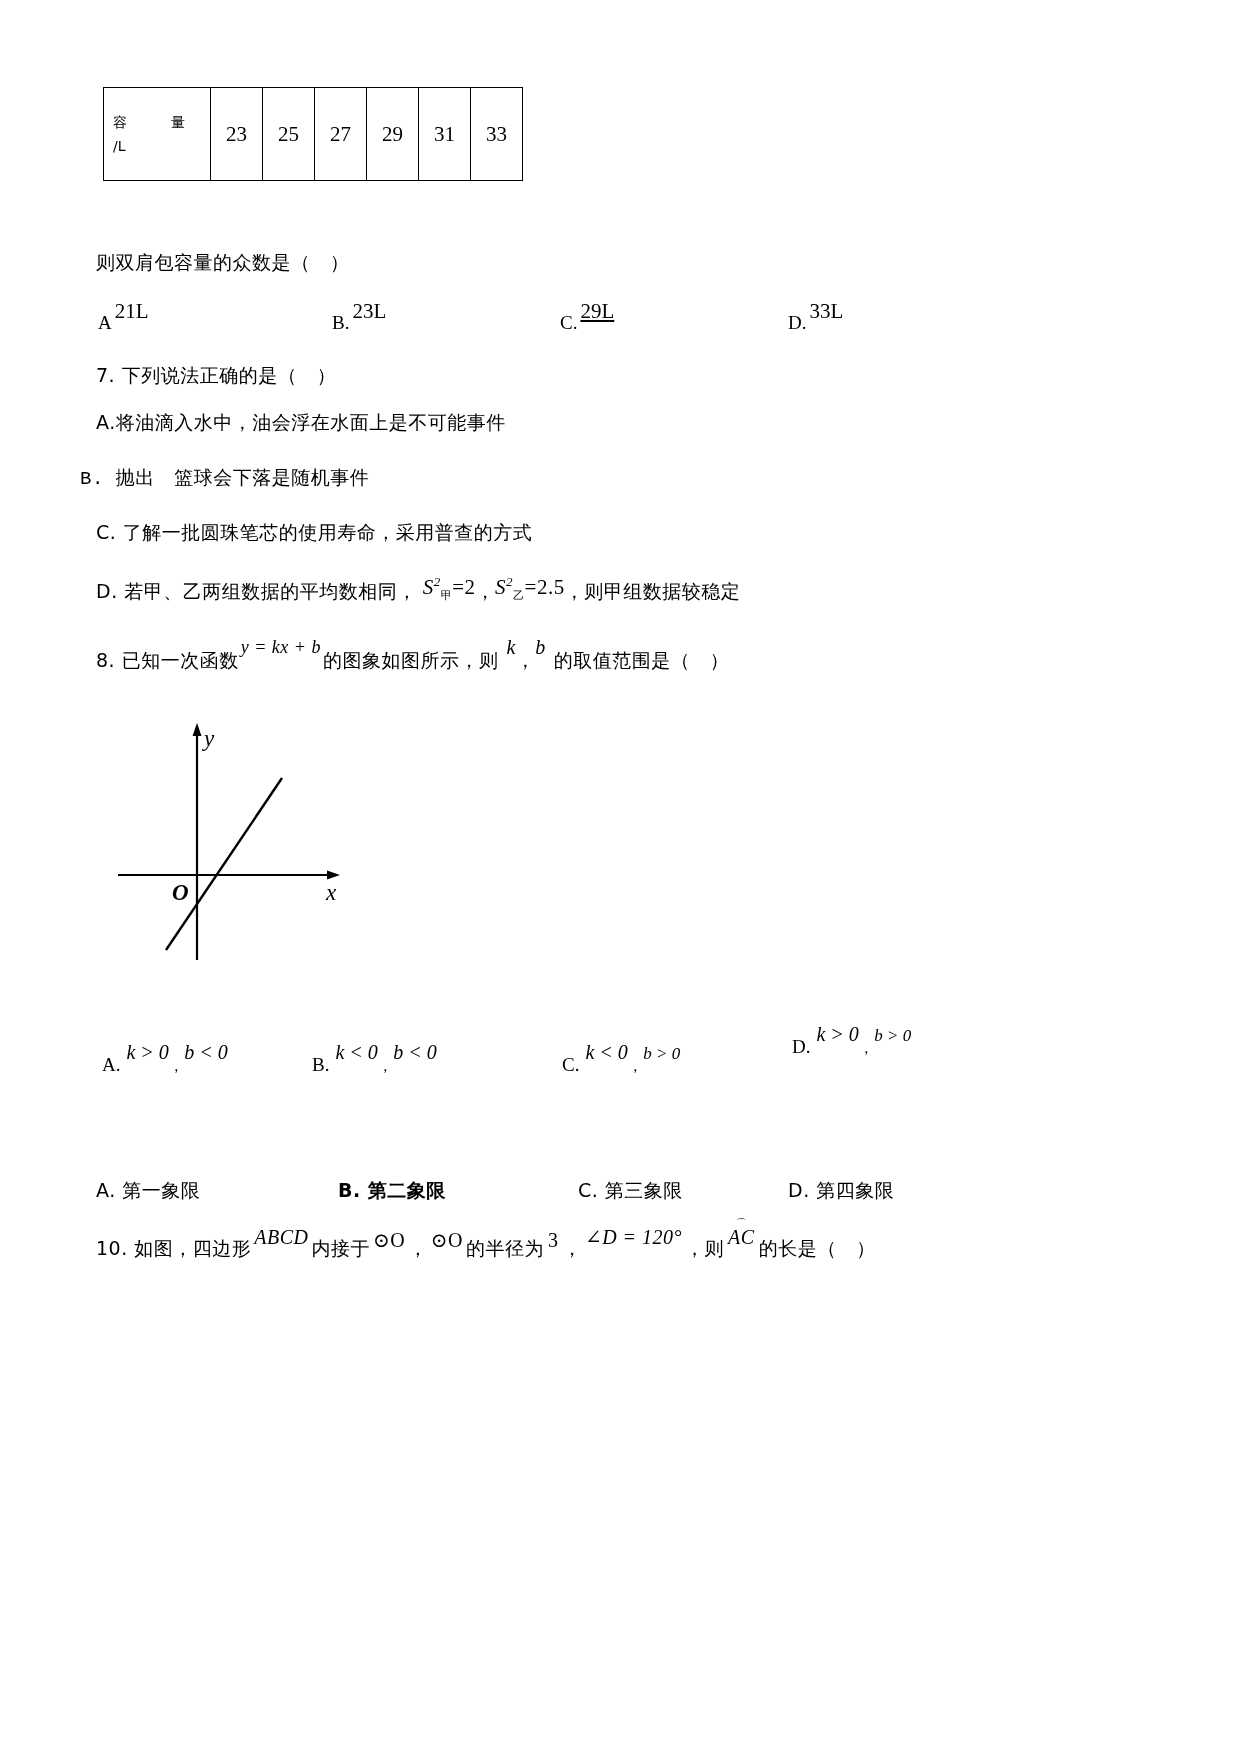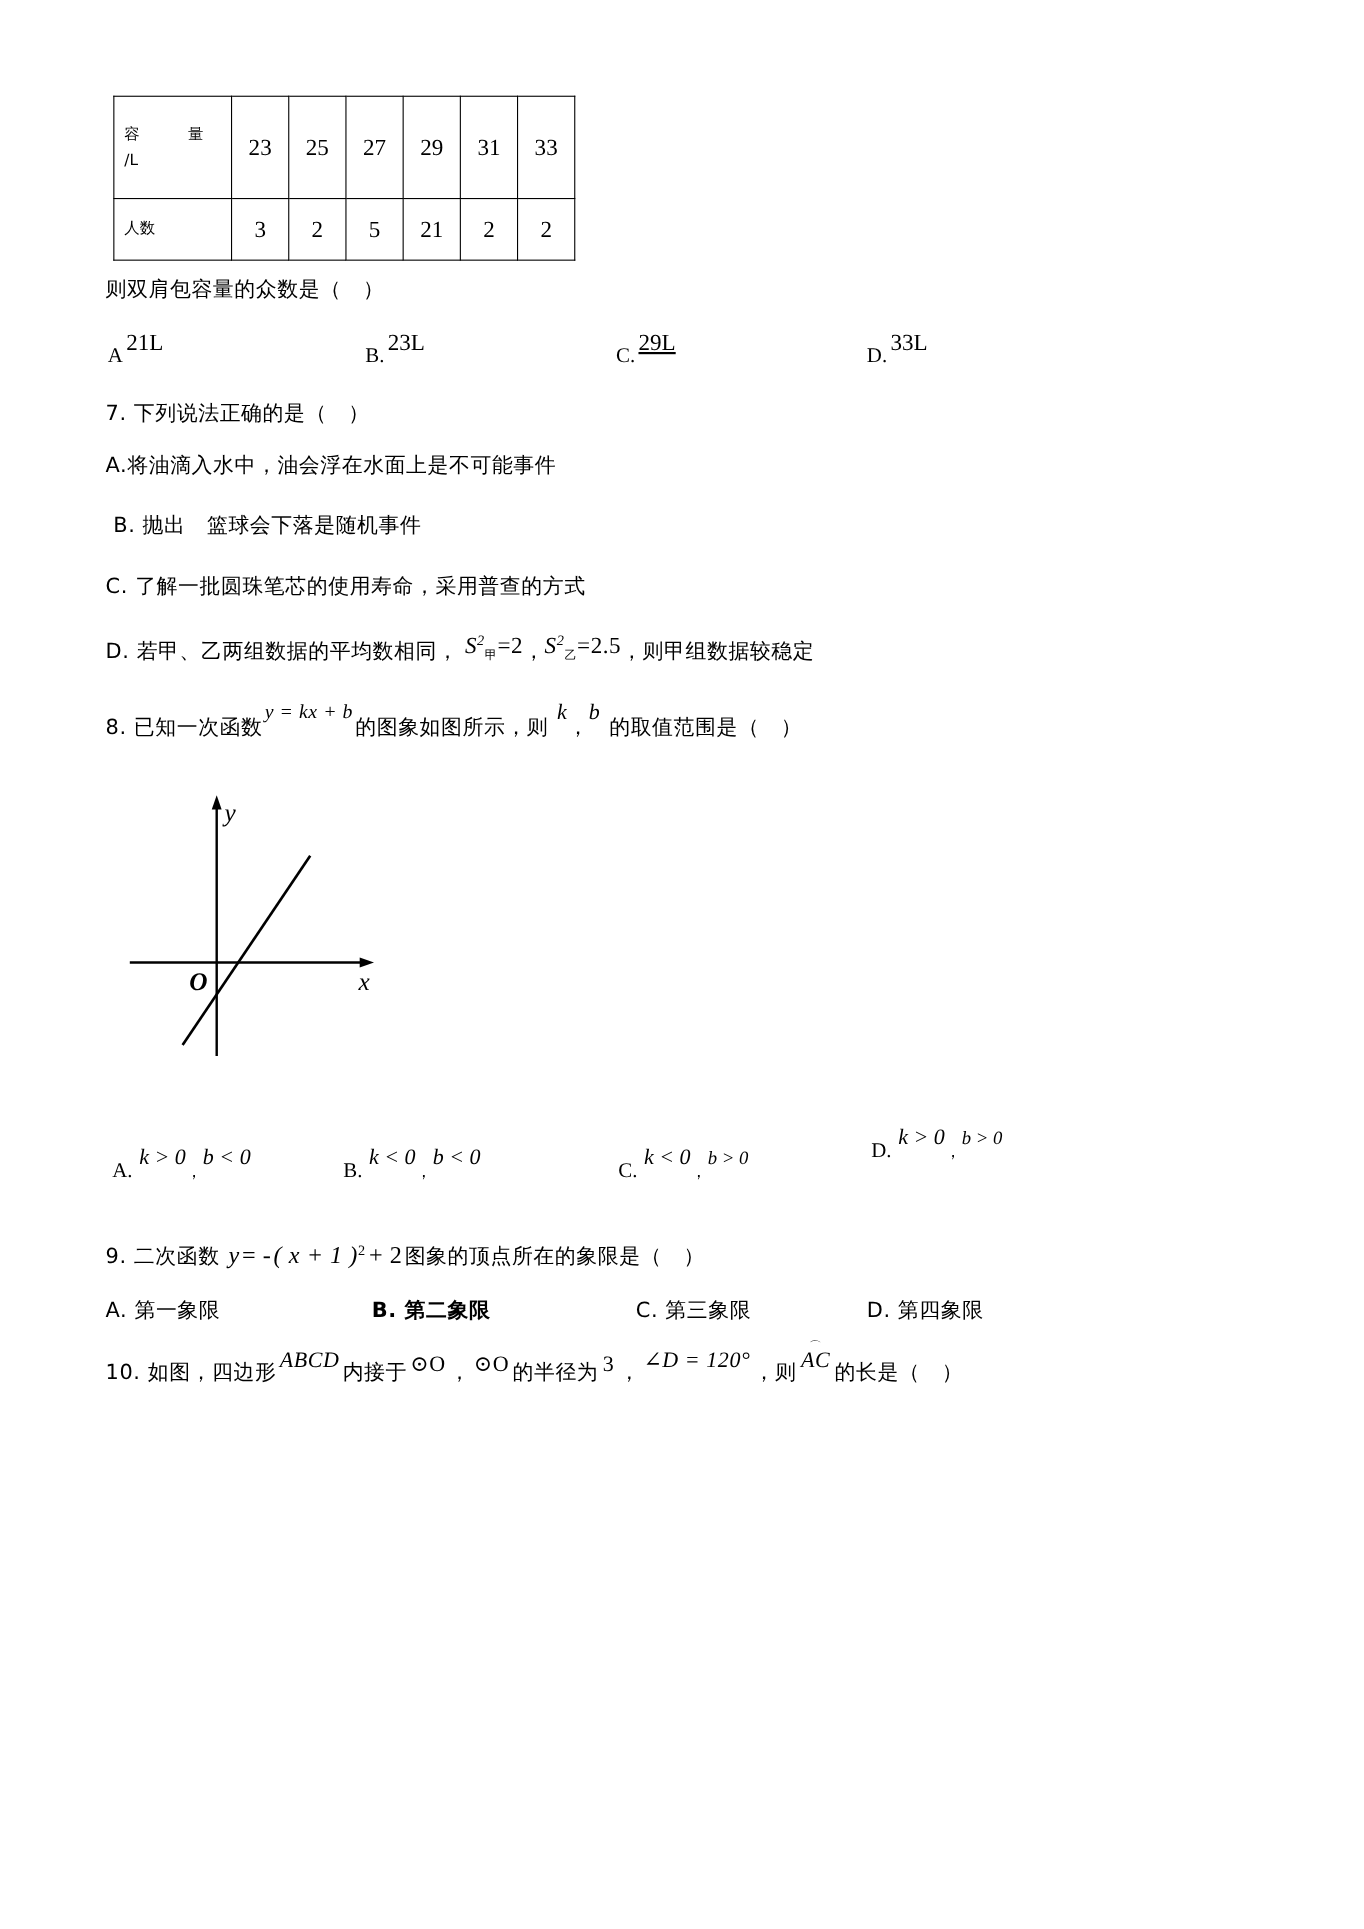--- a/index.html
+++ b/index.html
@@ -120,29 +120,20 @@
         <span class="spread">容 量</span>
         <span class="second">/L</span>
       </td>
       <td class="v">23</td>
       <td class="v">25</td>
       <td class="v">27</td>
       <td class="v">29</td>
       <td class="v">31</td>
       <td class="v">33</td>
     </tr>
-    <tr class="r-body">
-      <td class="label">人数</td>
-      <td class="v">3</td>
-      <td class="v">2</td>
-      <td class="v">5</td>
-      <td class="v">21</td>
-      <td class="v">2</td>
-      <td class="v">2</td>
-    </tr>
   </tbody>
     </table>
 
   <div class="blk cn" style="left:96px; top:250px;">则双肩包容量的众数是（　）</div>
 
   <div class="blk" style="left:98px; top:310px;">
     <span class="opt-label">A</span><span class="opt-val" style="position:relative; top:-11px; left:3px;">21L</span>
   </div>
   <div class="blk" style="left:332px; top:310px;">
     <span class="opt-label">B.</span><span class="opt-val" style="position:relative; top:-11px; left:3px;">23L</span>
@@ -151,21 +142,21 @@
     <span class="opt-label">C.</span><span class="opt-val" style="position:relative; top:-11px; left:3px;text-decoration:underline;">29L</span>
   </div>
   <div class="blk" style="left:788px; top:310px;">
     <span class="opt-label">D.</span><span class="opt-val" style="position:relative; top:-11px; left:3px;">33L</span>
   </div>
 
   <div class="blk cn" style="left:96px; top:363px;">7. 下列说法正确的是（　）</div>
 
   <div class="blk cn" style="left:96px; top:410px;">A.将油滴入水中，油会浮在水面上是不可能事件</div>
 
-  <div class="blk cn" style="left:103px; top:465px;">B. 抛出　篮球会下落是随机事件</div>
+  <div class="blk cn" style="left:80px; top:465px;font-family:Liberation Mono, monospace;">B. 抛出　篮球会下落是随机事件</div>
 
   <div class="blk cn" style="left:96px; top:520px;">C. 了解一批圆珠笔芯的使用寿命，采用普查的方式</div>
 
   <div class="blk cn" style="left:96px; top:578px;">
     <span>D. 若甲、乙两组数据的平均数相同，</span><span class="it" style="font-size:21px; position:relative; top:-4px; margin-left:6px;"><span>S</span><sup class="sm">2</sup><sub class="sm cn" style="font-style:normal; font-size:11px;">甲</sub></span><span class="ser" style="font-size:21px; position:relative; top:-4px;">=2</span><span>，</span><span class="it" style="font-size:21px; position:relative; top:-4px;"><span>S</span><sup class="sm">2</sup><sub class="sm cn" style="font-style:normal; font-size:11px;">乙</sub></span><span class="ser" style="font-size:21px; position:relative; top:-4px;">=2.5</span><span>，则甲组数据较稳定</span>
   </div>
 
   <div class="blk cn" style="left:96px; top:648px;">
     <span>8. 已知一次函数</span><span class="it" style="font-size:18px; position:relative; top:-14px; margin:0 2px;">y = kx + b</span><span>的图象如图所示，则</span><span class="it" style="font-size:20px; position:relative; top:-13px; margin-left:8px;">k</span><span>，</span><span class="it" style="font-size:20px; position:relative; top:-13px; margin-right:8px;">b</span><span>的取值范围是（　）</span>
   </div>
@@ -191,23 +182,20 @@
   <div class="blk" style="left:312px; top:1053px;">
     <span class="opt-label">B.</span><span class="it" style="font-size:20px; position:relative; top:-12px; margin-left:6px;">k &lt; 0</span><span class="cn" style="font-size:15px;">，</span><span class="it" style="font-size:20px; position:relative; top:-12px;">b &lt; 0</span>
   </div>
   <div class="blk" style="left:562px; top:1053px;">
     <span class="opt-label">C.</span><span class="it" style="font-size:20px; position:relative; top:-12px; margin-left:6px;">k &lt; 0</span><span class="cn" style="font-size:15px;">，</span><span class="it" style="font-size:17px; position:relative; top:-12px;">b &gt; 0</span>
   </div>
   <div class="blk" style="left:792px; top:1035px;">
     <span class="opt-label">D.</span><span class="it" style="font-size:20px; position:relative; top:-12px; margin-left:6px;">k &gt; 0</span><span class="cn" style="font-size:15px;">，</span><span class="it" style="font-size:17px; position:relative; top:-12px;">b &gt; 0</span>
   </div>
 
-  <div class="blk cn" style="left:96px; top:1128px;">
-    <span>9. 二次函数</span><span class="it ser" style="font-size:22px; margin-left:8px;">y</span><span class="ser" style="font-size:22px; margin:0 2px;">= -</span><span class="it ser" style="font-size:22px;">( x + 1 )</span><sup class="ser" style="font-size:13px;">2</sup><span class="ser" style="font-size:22px; margin:0 2px 0 3px;">+ 2</span><span>图象的顶点所在的象限是（　）</span>
-  </div>
 
   <div class="blk cn" style="left:96px; top:1178px;">A. 第一象限</div>
   <div class="blk cn" style="left:338px; top:1178px;font-weight:bold;">B. 第二象限</div>
   <div class="blk cn" style="left:578px; top:1178px;">C. 第三象限</div>
   <div class="blk cn" style="left:788px; top:1178px;">D. 第四象限</div>
 
   <div class="blk cn" style="left:96px; top:1232px;">
     <span>10. 如图，四边形</span><span class="it ser" style="font-size:20px; position:relative; top:-11px; margin:0 3px;">ABCD</span><span>内接于</span><span class="ser" style="font-size:20px; position:relative; top:-8px; margin:0 3px;">⊙O</span><span>，</span><span class="ser" style="font-size:20px; position:relative; top:-8px; margin:0 3px;">⊙O</span><span>的半径为</span><span class="ser" style="font-size:20px; position:relative; top:-8px; margin:0 4px;">3</span><span>，</span><span class="it ser" style="font-size:20px; position:relative; top:-11px; margin:0 3px;">∠D = 120°</span><span>，则</span><span style="position:relative; top:-11px; margin:0 4px; display:inline-block;"><span style="display:block; font-size:11px; line-height:5px; text-align:center;">⌒</span><span class="it ser" style="font-size:20px;">AC</span></span><span>的长是（　）</span>
   </div>
 

